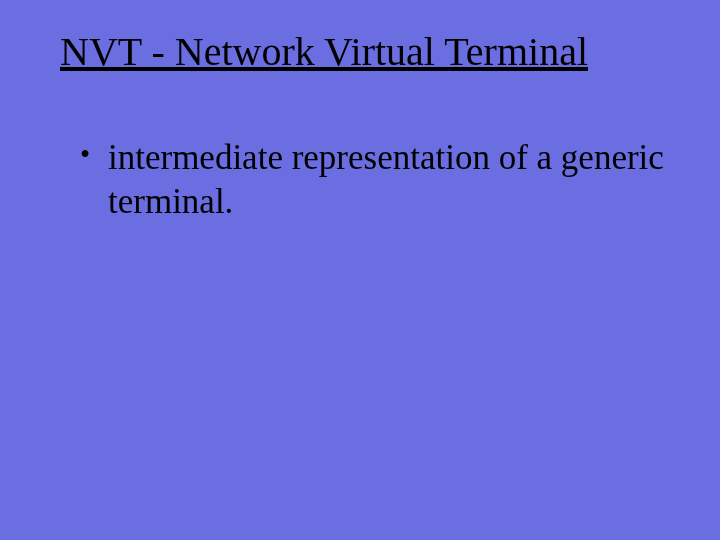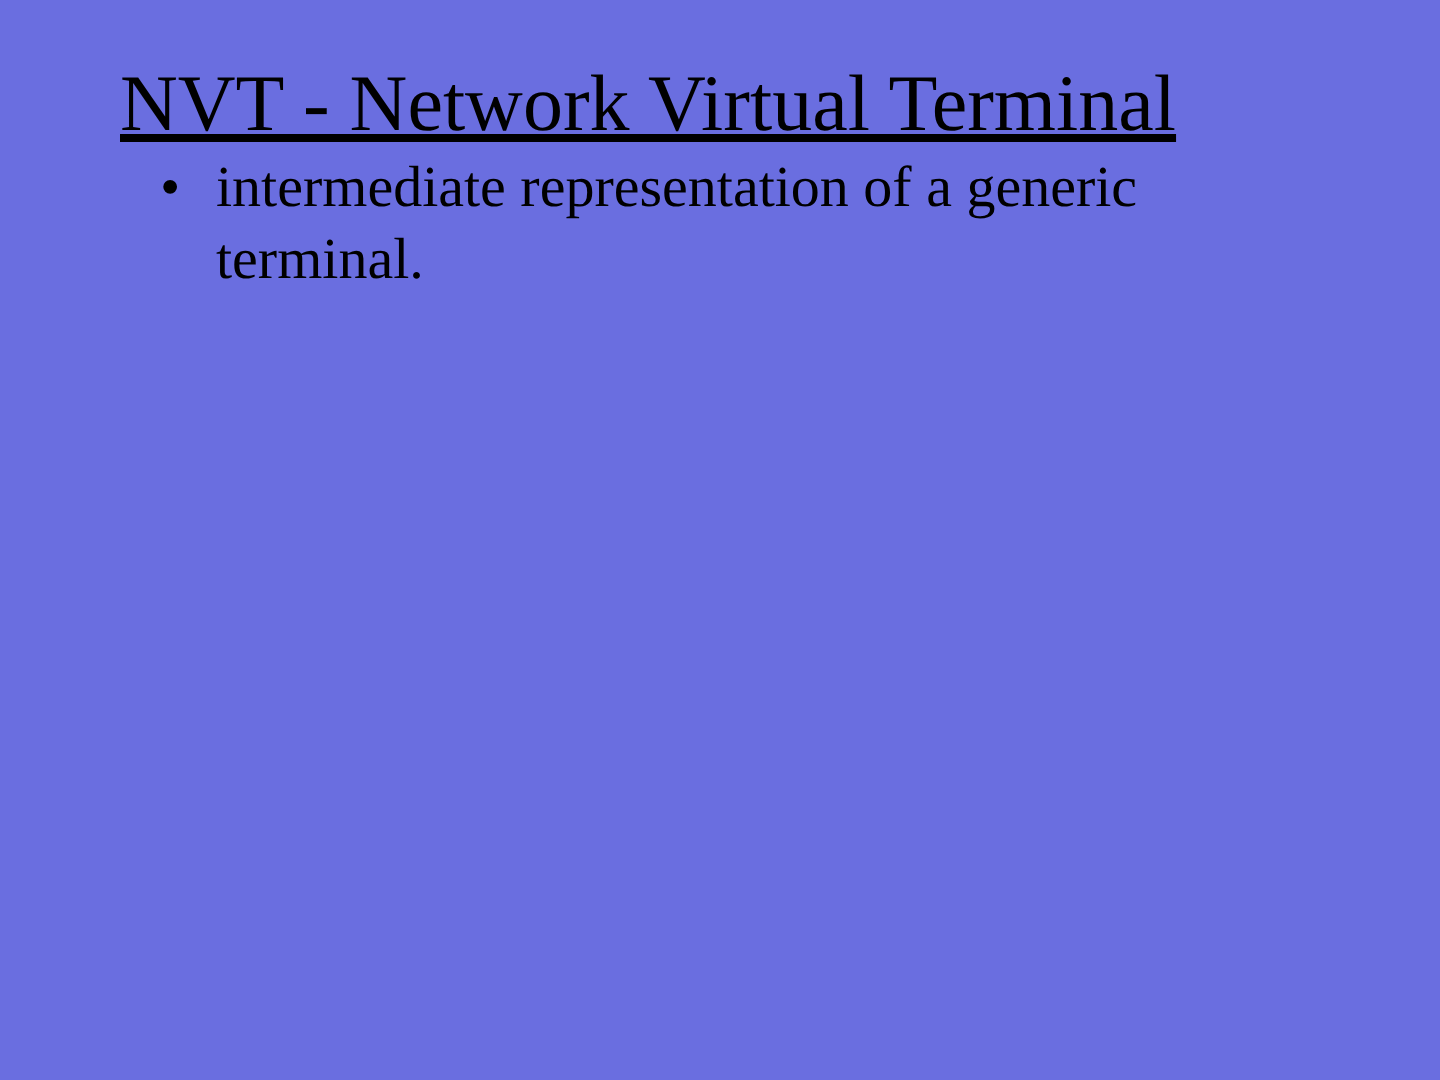--- a/index.html
+++ b/index.html
@@ -17,28 +17,29 @@
     }
     .slide {
       width: 100%;
       height: 100%;
       padding: 28px 50px 0 60px;
     }
     .title {
       font-size: 40px;
       font-weight: normal;
       text-decoration: underline;
+      margin-bottom: 60px;
       line-height: 1.2;
     }
     .bullets {
       list-style: none;
       padding-left: 20px;
     }
     .bullets li {
-      font-size: 29px;
+      font-size: 35px;
       line-height: 1.25;
       margin-bottom: 6px;
       position: relative;
       padding-left: 28px;
     }
     .bullets li::before {
       content: "•";
       position: absolute;
       left: 0;
       top: 0;

